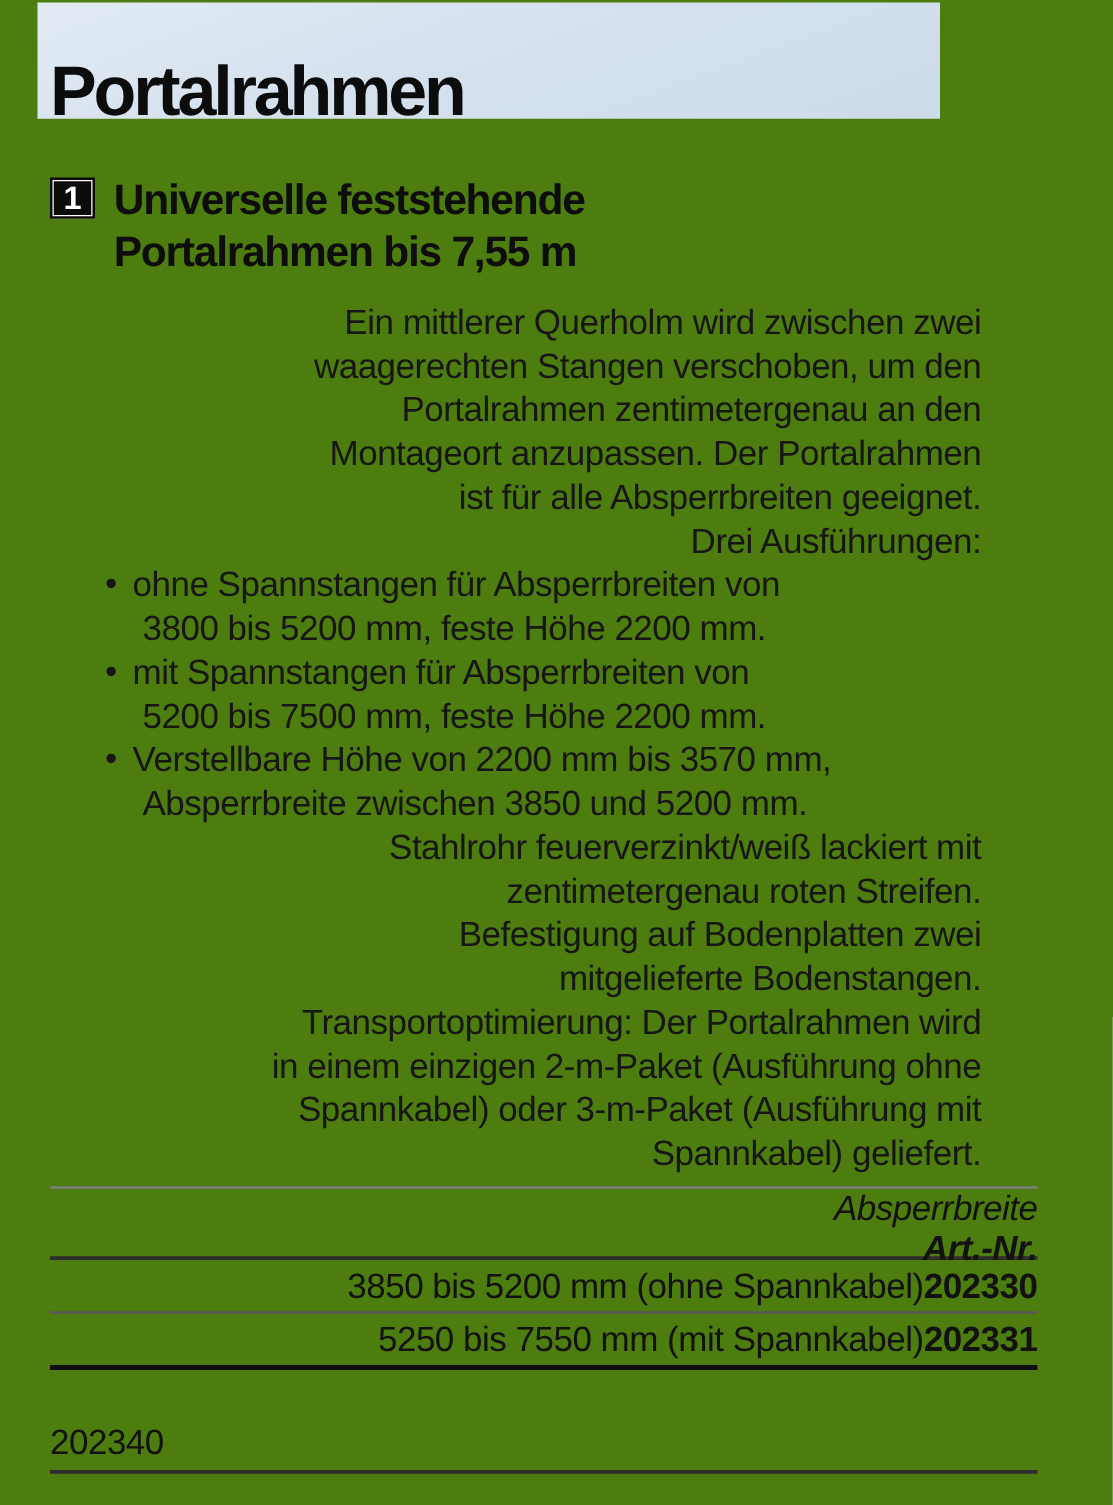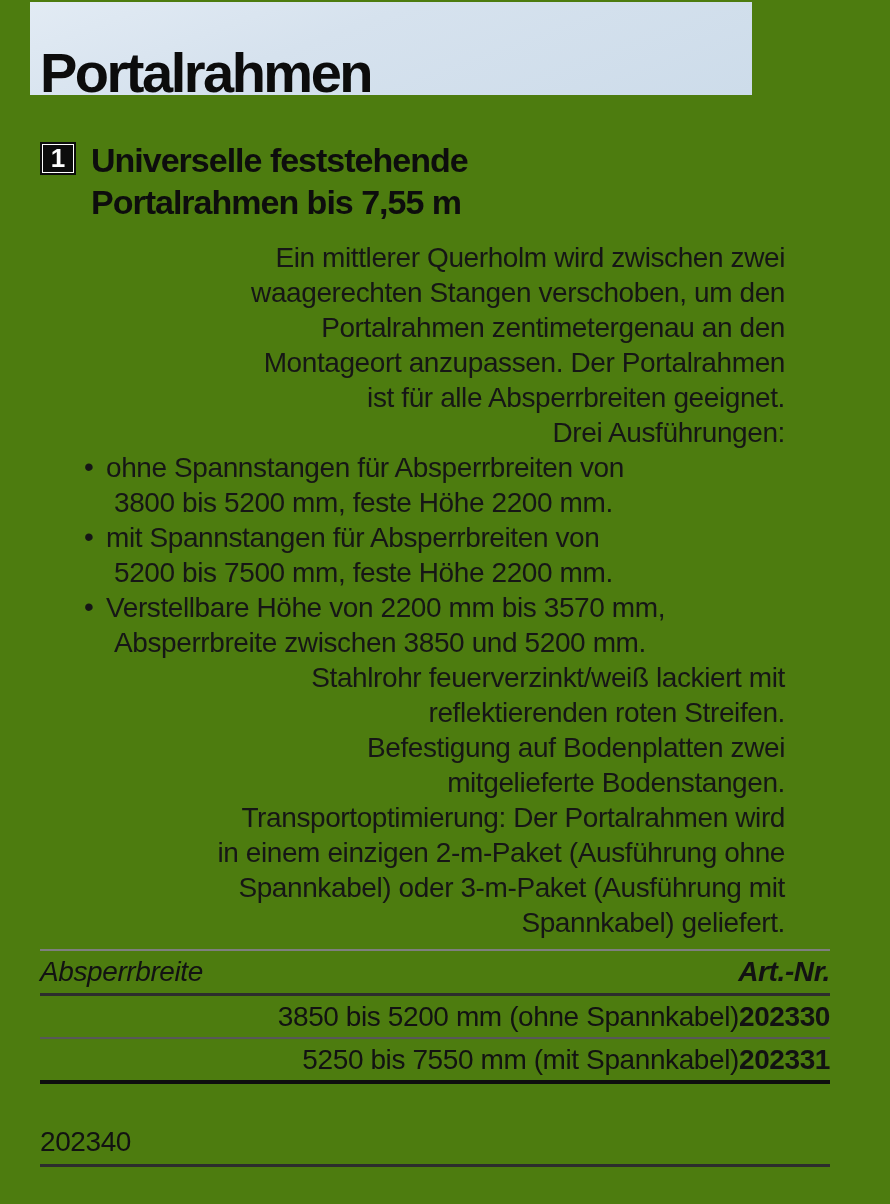--- a/index.html
+++ b/index.html
@@ -75,23 +75,23 @@
     font-size:28px; letter-spacing:-0.4px;
     color:#121212;
   }
   .rule { width:100%; }
   .rule-hair   { height:2px; background:#7f7f7f; }
   .rule-medium { height:3px; background:#2d2d2d; }
   .rule-thin   { height:2px; background:#585858; }
   .rule-thick  { height:4px; background:#0e0e0e; }
 
   .t-header {
-    height:42px;
+    height:54px;
     display:flex; justify-content:space-between; align-items:flex-end;
-    padding-bottom:5px; box-sizing:border-box;
+    padding-bottom:5px; box-sizing:border-box;flex-direction:column;
   }
   .t-header .col-desc { font-style:italic; }
   .t-header .col-art  { font-style:italic; font-weight:bold;text-align:right; }
 
   .t-row {
     height:41px;
     display:flex; justify-content:flex-end; align-items:center;
   }
   .t-row .art { font-weight:bold; }
 
@@ -138,21 +138,21 @@
       <div class="b-line1">mit Spannstangen für Absperrbreiten von</div>
       <div class="b-line2">5200 bis 7500 mm, feste Höhe 2200 mm.</div>
     </div>
     <div class="bullet-item">
       <span class="bullet">•</span>
       <div class="b-line1">Verstellbare Höhe von 2200 mm bis 3570 mm,</div>
       <div class="b-line2">Absperrbreite zwischen 3850 und 5200 mm.</div>
     </div>
 
     <div class="line">Stahlrohr feuerverzinkt/weiß lackiert mit</div>
-    <div class="line">reflektierenden roten Streifen.</div>
+    <div class="line">zentimetergenau roten Streifen.</div>
     <div class="line">Befestigung auf Bodenplatten zwei</div>
     <div class="line">mitgelieferte Bodenstangen.</div>
     <div class="line">Transportoptimierung: Der Portalrahmen wird</div>
     <div class="line">in einem einzigen 2-m-Paket (Ausführung ohne</div>
     <div class="line">Spannkabel) oder 3-m-Paket (Ausführung mit</div>
     <div class="line">Spannkabel) geliefert.</div>
   </div>
 
   <div class="product-table">
     <div class="rule rule-hair"></div>

